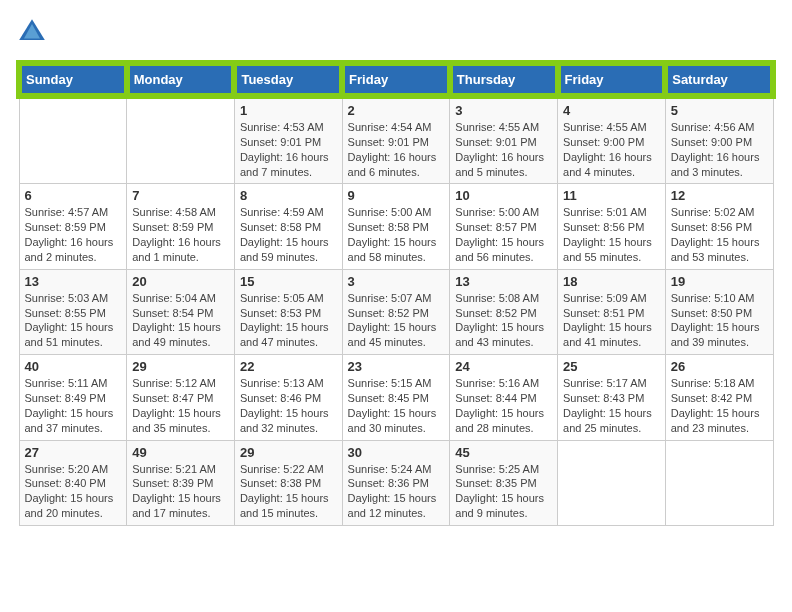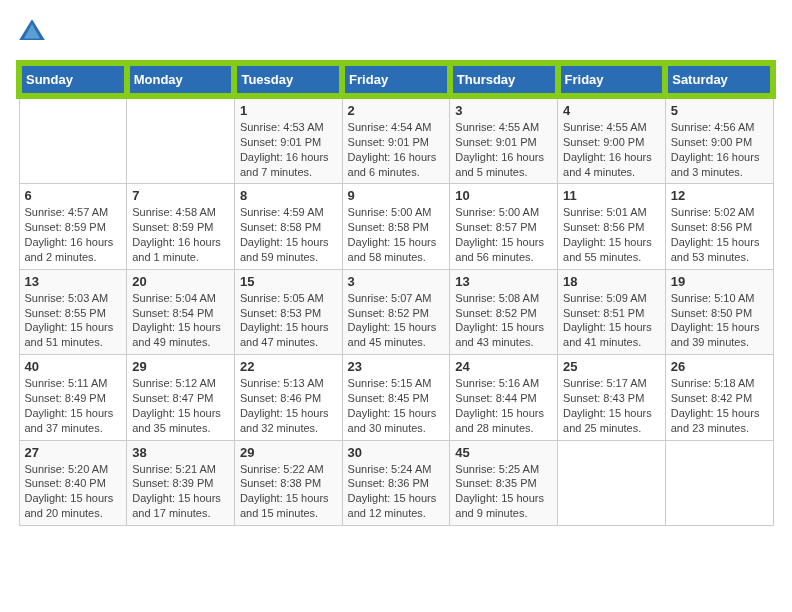--- a/index.html
+++ b/index.html
@@ -243,21 +243,21 @@
           <span class="day-number">26</span>
           <div class="day-info">Sunrise: 5:18 AM<br>Sunset: 8:42 PM<br>Daylight: 15 hours and 23 minutes.</div>
         </td>
       </tr>
       <tr>
         <td>
           <span class="day-number">27</span>
           <div class="day-info">Sunrise: 5:20 AM<br>Sunset: 8:40 PM<br>Daylight: 15 hours and 20 minutes.</div>
         </td>
         <td>
-          <span class="day-number">38</span>
+          <span class="day-number">49</span>
           <div class="day-info">Sunrise: 5:21 AM<br>Sunset: 8:39 PM<br>Daylight: 15 hours and 17 minutes.</div>
         </td>
         <td>
           <span class="day-number">29</span>
           <div class="day-info">Sunrise: 5:22 AM<br>Sunset: 8:38 PM<br>Daylight: 15 hours and 15 minutes.</div>
         </td>
         <td>
           <span class="day-number">30</span>
           <div class="day-info">Sunrise: 5:24 AM<br>Sunset: 8:36 PM<br>Daylight: 15 hours and 12 minutes.</div>
         </td>

